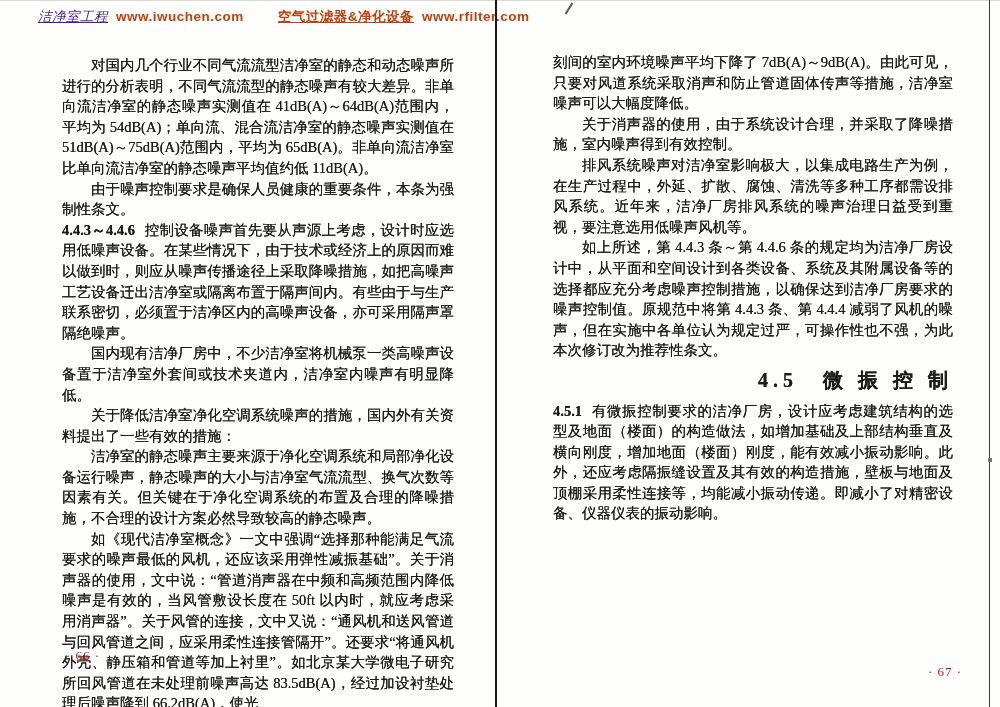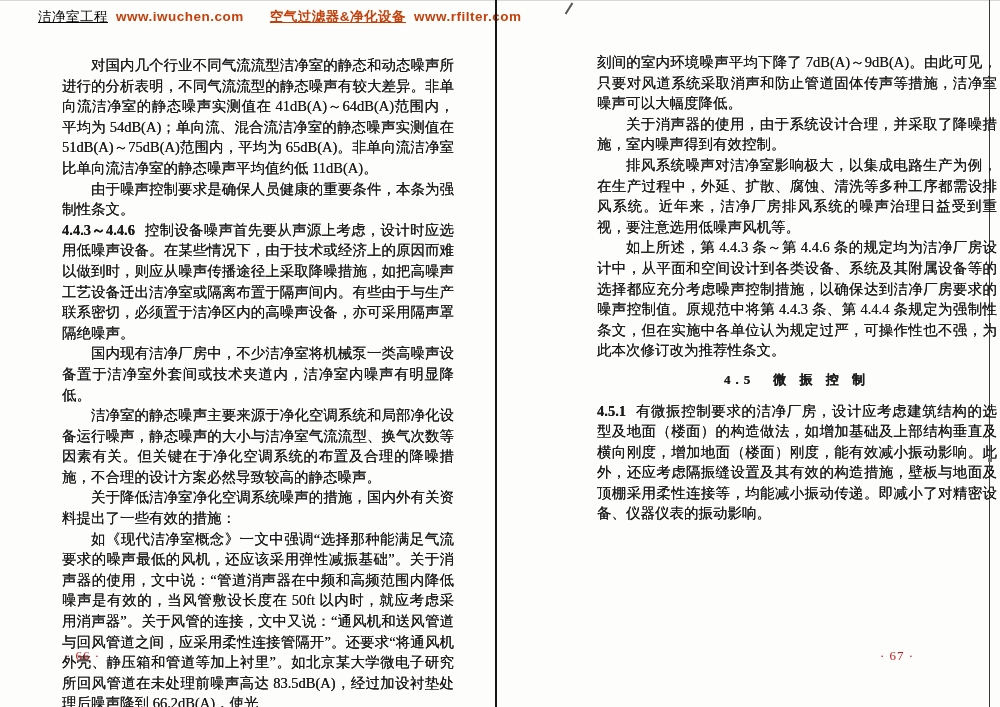--- a/index.html
+++ b/index.html
@@ -10,75 +10,75 @@
     color:#1c1c1c;
   }
   .top-hairline{position:absolute;left:0;top:0;width:1000px;height:1px;background:#d8d8d6;}
   
   .header{
     position:absolute;left:38px;top:8px;height:22px;
     font-family:"Liberation Sans","DejaVu Sans",sans-serif;
     font-size:13.5px;letter-spacing:0.5px;white-space:nowrap;
   }
   .header a{text-decoration:none;cursor:pointer;}
-  .lnk-red{color:#000000;text-decoration:underline !important;}
+  .lnk-red{color:#4c1d95;text-decoration:underline !important;font-style:italic;}
   .lnk-blue{color:#c2410c;font-weight:bold;}
-  .lnk-blue.u{text-decoration:underline !important;}
+  .lnk-blue.u{text-decoration:underline !important;margin-left:8px;}
   .hgap{display:inline-block;width:26px;}
   .sgap{display:inline-block;width:8px;}
   
   .divider{position:absolute;left:495px;top:0;width:2px;height:707px;background:#171717;}
   .right-edge{position:absolute;left:989px;top:0;width:1px;height:707px;background:#3a3a3a;}
   .artifact{position:absolute;left:568px;top:2px;width:2px;height:13px;background:#555;transform:rotate(32deg);}
   .speck{position:absolute;left:988px;top:458px;width:4px;height:4px;background:#777;}
   
   .pagecol{position:absolute;font-size:14.5px;line-height:20.6px;text-align:justify;
     text-shadow:0 0 0.5px currentColor;}
   .leftcol{left:62px;top:55px;width:392px;}
-  .rightcol{left:553px;top:52px;width:400px;margin-left:44px;}
+  .rightcol{left:553px;top:52px;width:400px;}
   .para{margin:0;text-align:justify;}
   .ind{text-indent:2em;}
   .plabel{font-weight:bold;margin-right:0.65em;}
   .sec-heading{
-    margin:9px 0 10px 0;text-align:center;font-weight:bold;
-    font-size:13px;letter-spacing:5px;text-indent:0;
+    margin:9px 0 10px 0;text-align:right;font-weight:bold;
+    font-size:20px;letter-spacing:5px;text-indent:0;
   }
   .pageno{
     position:absolute;top:648px;font-size:13px;letter-spacing:1px;
     font-family:"Liberation Serif","DejaVu Serif",serif;color:#b91c1c;
   }
   .pageno-left{left:66px;}
-  .pageno-right{left:880px;}
+  .pageno-right{left:928px;margin-top:16px;}
 </style>
 </head>
 <body>
 
 <div class="top-hairline"></div>
 
 <div class="header">
   <a class="lnk-red">洁净室工程</a><span class="sgap"></span><a class="lnk-blue">www.iwuchen.com</a><span class="hgap"></span><a class="lnk-blue u">空气过滤器&amp;净化设备</a><span class="sgap"></span><a class="lnk-blue">www.rfilter.com</a>
 </div>
 
 <div class="divider"></div>
 <div class="right-edge"></div>
 <div class="artifact"></div>
 <div class="speck"></div>
 
 <div class="pagecol leftcol">
   <p class="para ind">对国内几个行业不同气流流型洁净室的静态和动态噪声所进行的分析表明，不同气流流型的静态噪声有较大差异。非单向流洁净室的静态噪声实测值在 41dB(A)～64dB(A)范围内，平均为 54dB(A)；单向流、混合流洁净室的静态噪声实测值在 51dB(A)～75dB(A)范围内，平均为 65dB(A)。非单向流洁净室比单向流洁净室的静态噪声平均值约低 11dB(A)。</p>
   <p class="para ind">由于噪声控制要求是确保人员健康的重要条件，本条为强制性条文。</p>
   <p class="para"><span class="plabel">4.4.3～4.4.6</span><span>控制设备噪声首先要从声源上考虑，设计时应选用低噪声设备。在某些情况下，由于技术或经济上的原因而难以做到时，则应从噪声传播途径上采取降噪措施，如把高噪声工艺设备迁出洁净室或隔离布置于隔声间内。有些由于与生产联系密切，必须置于洁净区内的高噪声设备，亦可采用隔声罩隔绝噪声。</span></p>
   <p class="para ind">国内现有洁净厂房中，不少洁净室将机械泵一类高噪声设备置于洁净室外套间或技术夹道内，洁净室内噪声有明显降低。</p>
+  <p class="para ind">关于降低洁净室净化空调系统噪声的措施，国内外有关资料提出了一些有效的措施：</p>
   <p class="para ind">洁净室的静态噪声主要来源于净化空调系统和局部净化设备运行噪声，静态噪声的大小与洁净室气流流型、换气次数等因素有关。但关键在于净化空调系统的布置及合理的降噪措施，不合理的设计方案必然导致较高的静态噪声。</p>
-  <p class="para ind">关于降低洁净室净化空调系统噪声的措施，国内外有关资料提出了一些有效的措施：</p>
   <p class="para ind">如《现代洁净室概念》一文中强调“选择那种能满足气流要求的噪声最低的风机，还应该采用弹性减振基础”。关于消声器的使用，文中说：“管道消声器在中频和高频范围内降低噪声是有效的，当风管敷设长度在 50ft 以内时，就应考虑采用消声器”。关于风管的连接，文中又说：“通风机和送风管道与回风管道之间，应采用柔性连接管隔开”。还要求“将通风机外壳、静压箱和管道等加上衬里”。如北京某大学微电子研究所回风管道在未处理前噪声高达 83.5dB(A)，经过加设衬垫处理后噪声降到 66.2dB(A)，使光</p>
 </div>
 <div class="pageno pageno-left">· 66 ·</div>
 
 <div class="pagecol rightcol">
   <p class="para">刻间的室内环境噪声平均下降了 7dB(A)～9dB(A)。由此可见，只要对风道系统采取消声和防止管道固体传声等措施，洁净室噪声可以大幅度降低。</p>
   <p class="para ind">关于消声器的使用，由于系统设计合理，并采取了降噪措施，室内噪声得到有效控制。</p>
   <p class="para ind">排风系统噪声对洁净室影响极大，以集成电路生产为例，在生产过程中，外延、扩散、腐蚀、清洗等多种工序都需设排风系统。近年来，洁净厂房排风系统的噪声治理日益受到重视，要注意选用低噪声风机等。</p>
-  <p class="para ind">如上所述，第 4.4.3 条～第 4.4.6 条的规定均为洁净厂房设计中，从平面和空间设计到各类设备、系统及其附属设备等的选择都应充分考虑噪声控制措施，以确保达到洁净厂房要求的噪声控制值。原规范中将第 4.4.3 条、第 4.4.4 条规定为强制性条文，但在实施中各单位认为规定过严，可操作性也不强，为此本次修订改为推荐性条文。</p>
+  <p class="para ind">如上所述，第 4.4.3 条～第 4.4.6 条的规定均为洁净厂房设计中，从平面和空间设计到各类设备、系统及其附属设备等的选择都应充分考虑噪声控制措施，以确保达到洁净厂房要求的噪声控制值。原规范中将第 4.4.3 条、第 4.4.4 减弱了风机的噪声，但在实施中各单位认为规定过严，可操作性也不强，为此本次修订改为推荐性条文。</p>
   <h3 class="sec-heading">4.5　微 振 控 制</h3>
   <p class="para"><span class="plabel">4.5.1</span><span>有微振控制要求的洁净厂房，设计应考虑建筑结构的选型及地面（楼面）的构造做法，如增加基础及上部结构垂直及横向刚度，增加地面（楼面）刚度，能有效减小振动影响。此外，还应考虑隔振缝设置及其有效的构造措施，壁板与地面及顶棚采用柔性连接等，均能减小振动传递。即减小了对精密设备、仪器仪表的振动影响。</span></p>
 </div>
 <div class="pageno pageno-right">· 67 ·</div>
 
 </body></html>

